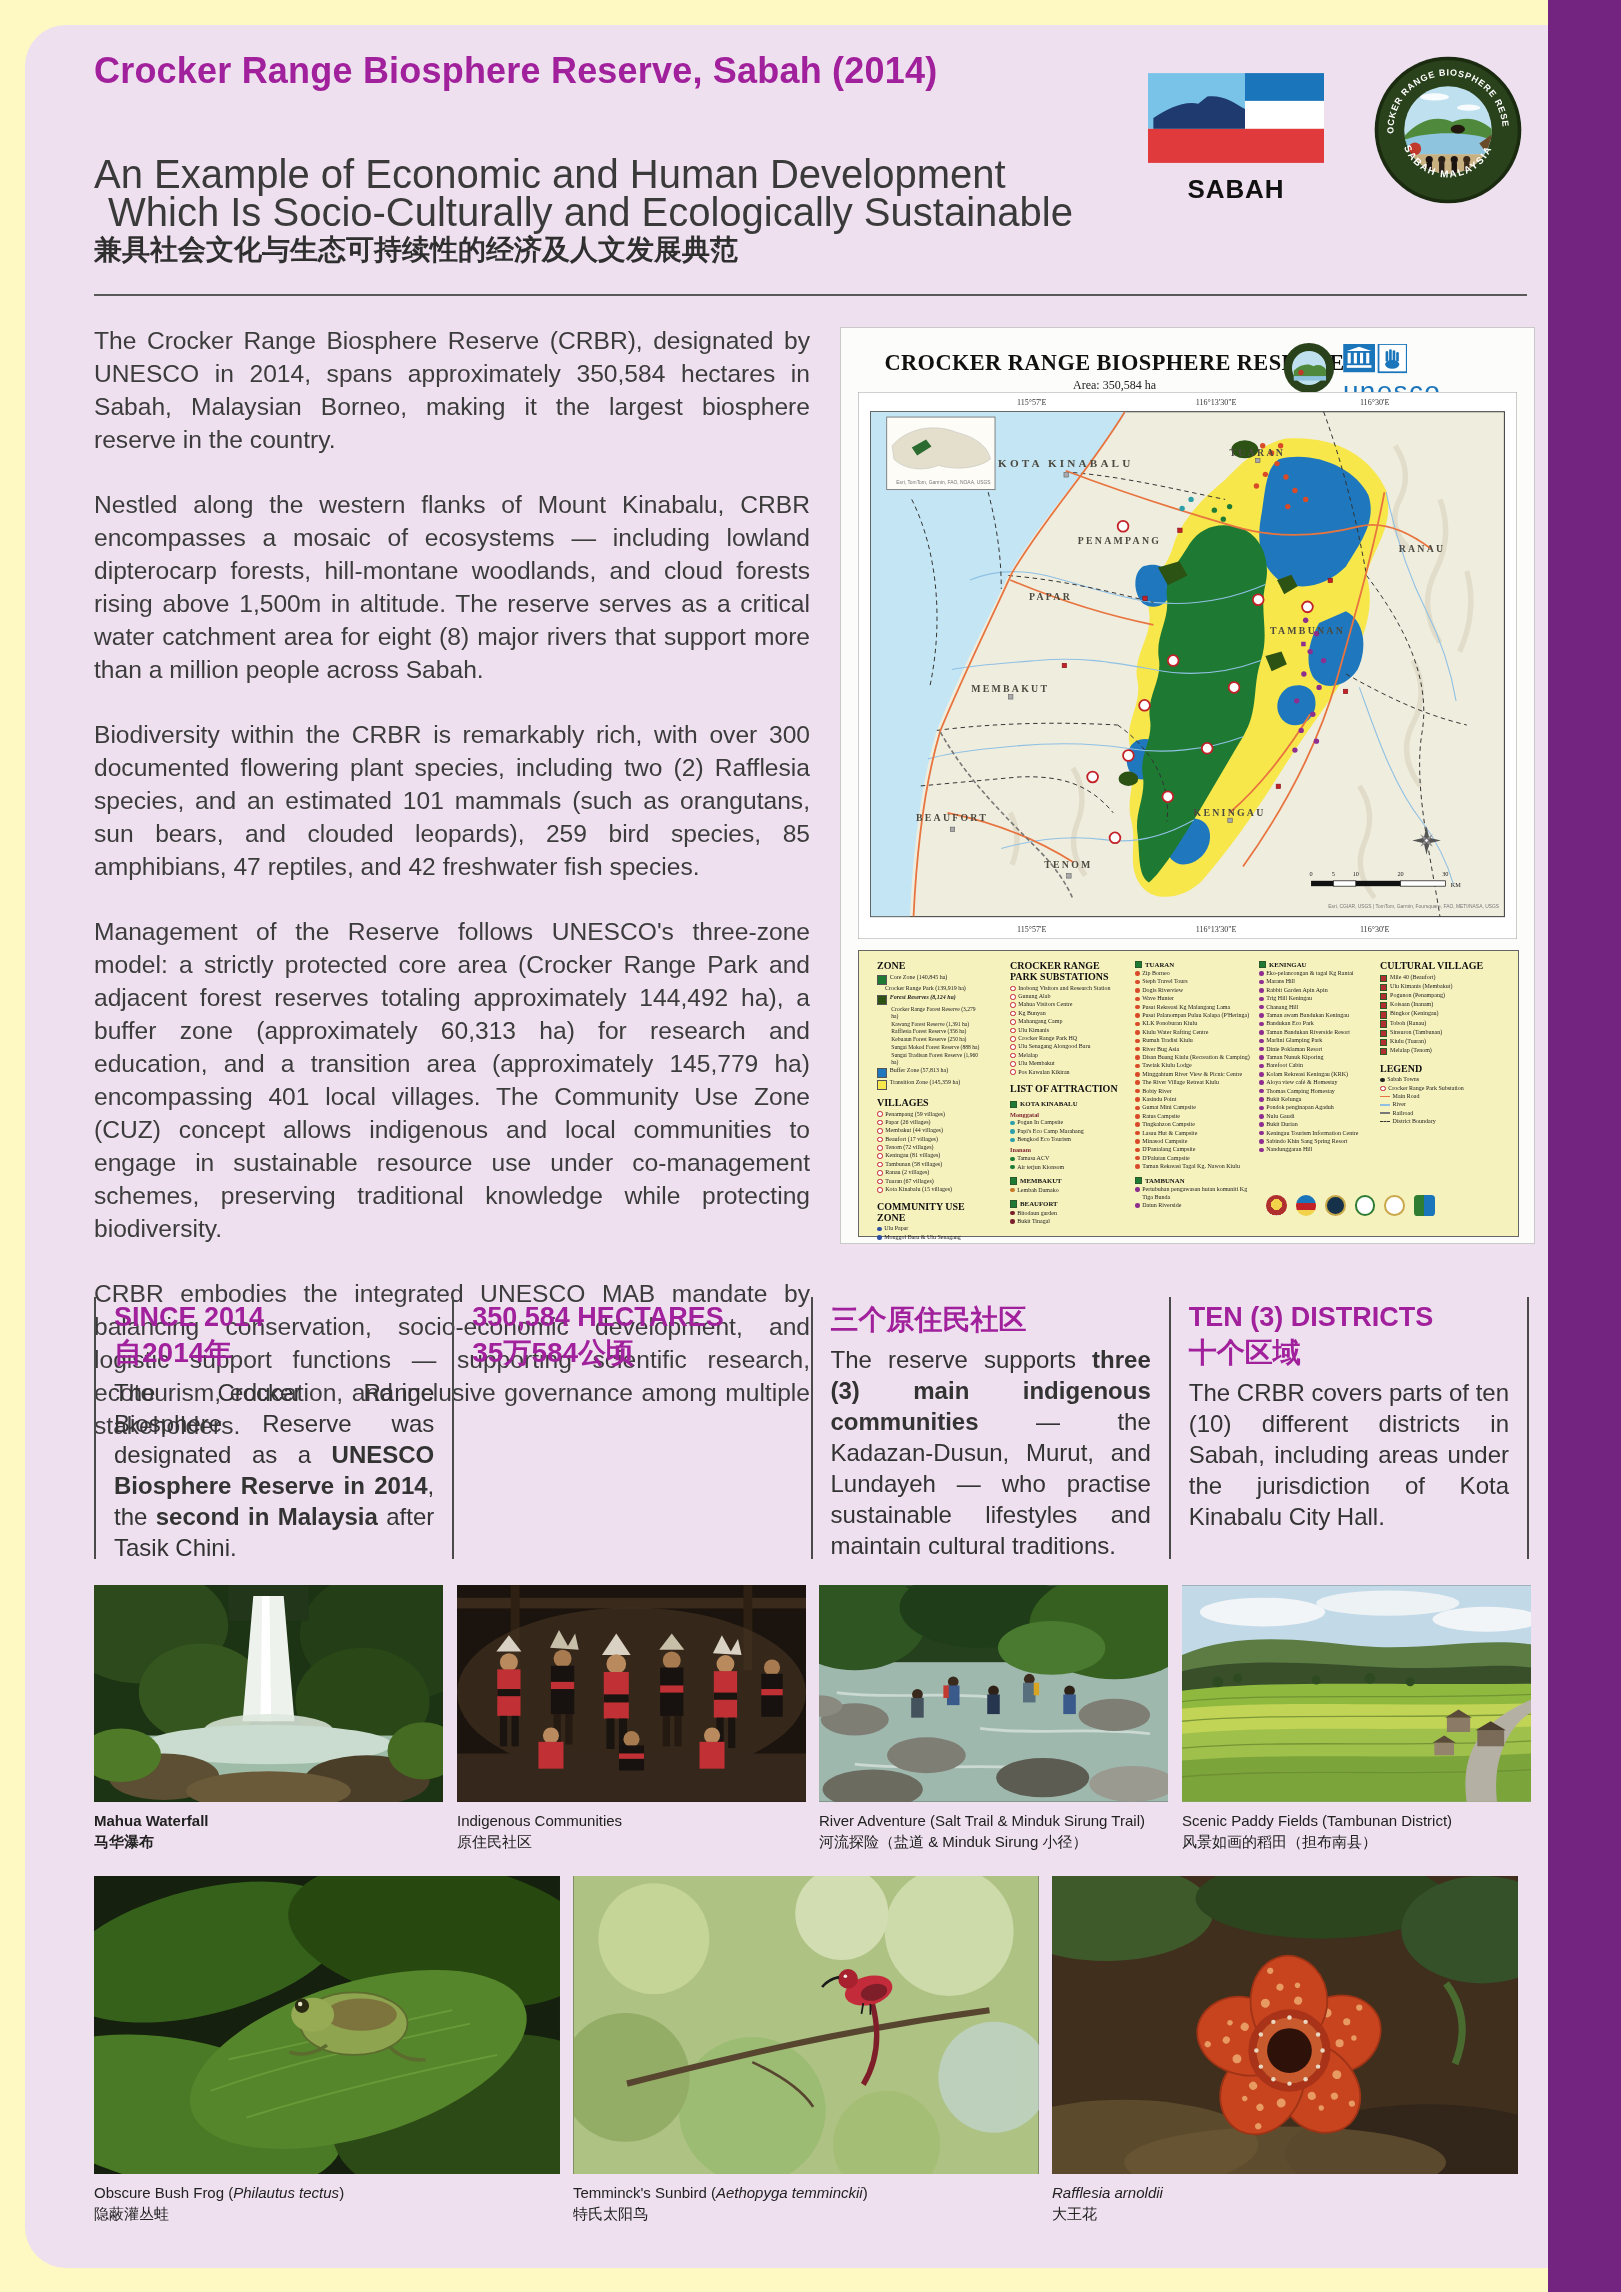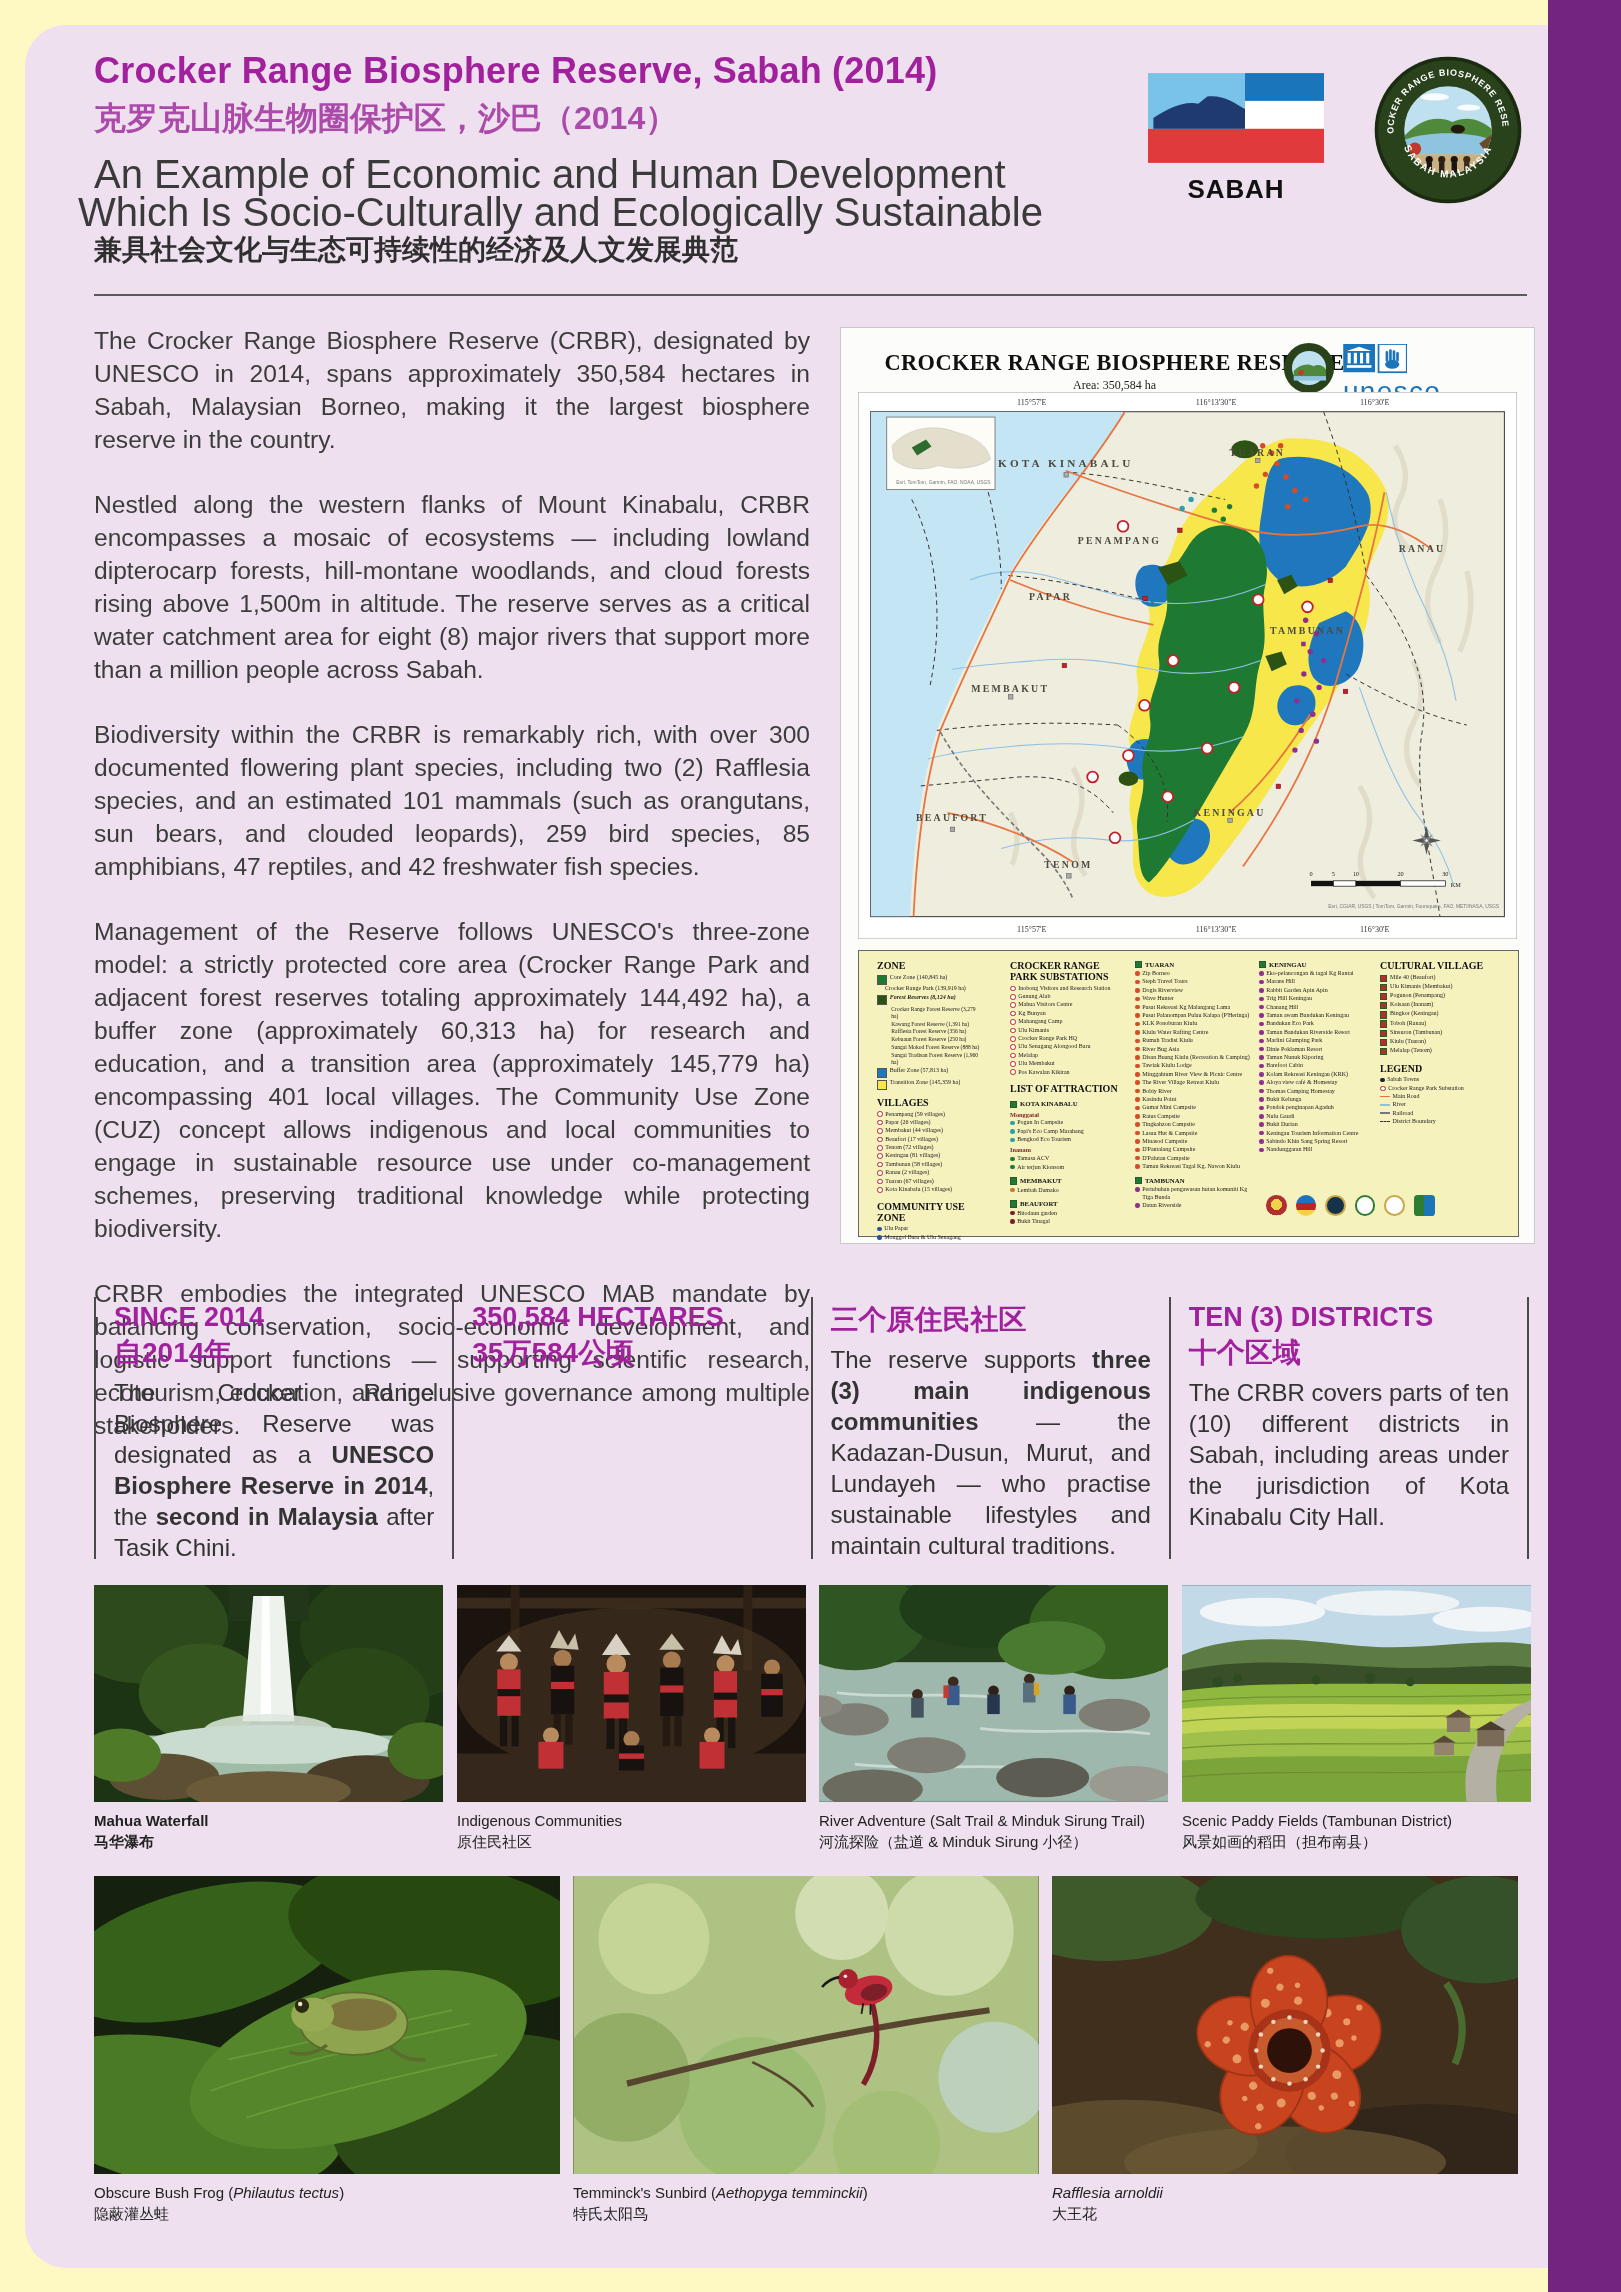--- a/index.html
+++ b/index.html
@@ -66,23 +66,22 @@
   .caption-zh{font-size:15px;color:#222;line-height:20.6px;}
   .photo{display:block;background:#222;}
 </style>
 </head>
 <body>
 
 <div class="canvas">
   <div class="card"></div>
 
   <div class="abs t-title" style="left:94px;top:50px;width:1039px;">Crocker Range Biosphere Reserve, Sabah (2014)</div>
-  <div class="abs t-title-zh" style="left:94px;top:97px;width:1039px;">克罗克山脉生物圈保护区，沙巴（2014）</div>
   <div class="abs t-sub" style="left:94px;top:152px;width:1039px;">An Example of Economic and Human Development</div>
-  <div class="abs t-sub" style="left:78px;top:190px;width:1039px;">Which Is Socio-Culturally and Ecologically Sustainable</div>
+  <div class="abs t-sub" style="left:108px;top:190px;width:1039px;">Which Is Socio-Culturally and Ecologically Sustainable</div>
   <div class="abs t-subzh" style="left:94px;top:231px;width:1039px;">兼具社会文化与生态可持续性的经济及人文发展典范</div>
 
   <svg class="abs" style="left:1148px;top:73px;" width="176" height="90" viewBox="0 0 196 100">
     <rect x="0" y="0" width="196" height="100" fill="#FFFFFF" stroke="#CCC" stroke-width="1"></rect>
     <rect x="0" y="0" width="108" height="62" fill="#79C3E8"></rect>
     <rect x="108" y="0" width="88" height="31" fill="#1B75BB"></rect>
     <rect x="108" y="31" width="88" height="31" fill="#FFFFFF"></rect>
     <rect x="0" y="62" width="196" height="38" fill="#E03A3C"></rect>
     <path d="M6,62 L6,50 C22,40 38,31 56,34 L66,26 C84,24 96,33 108,40 L108,62 Z" fill="#1E3A6E"></path>
   </svg>

